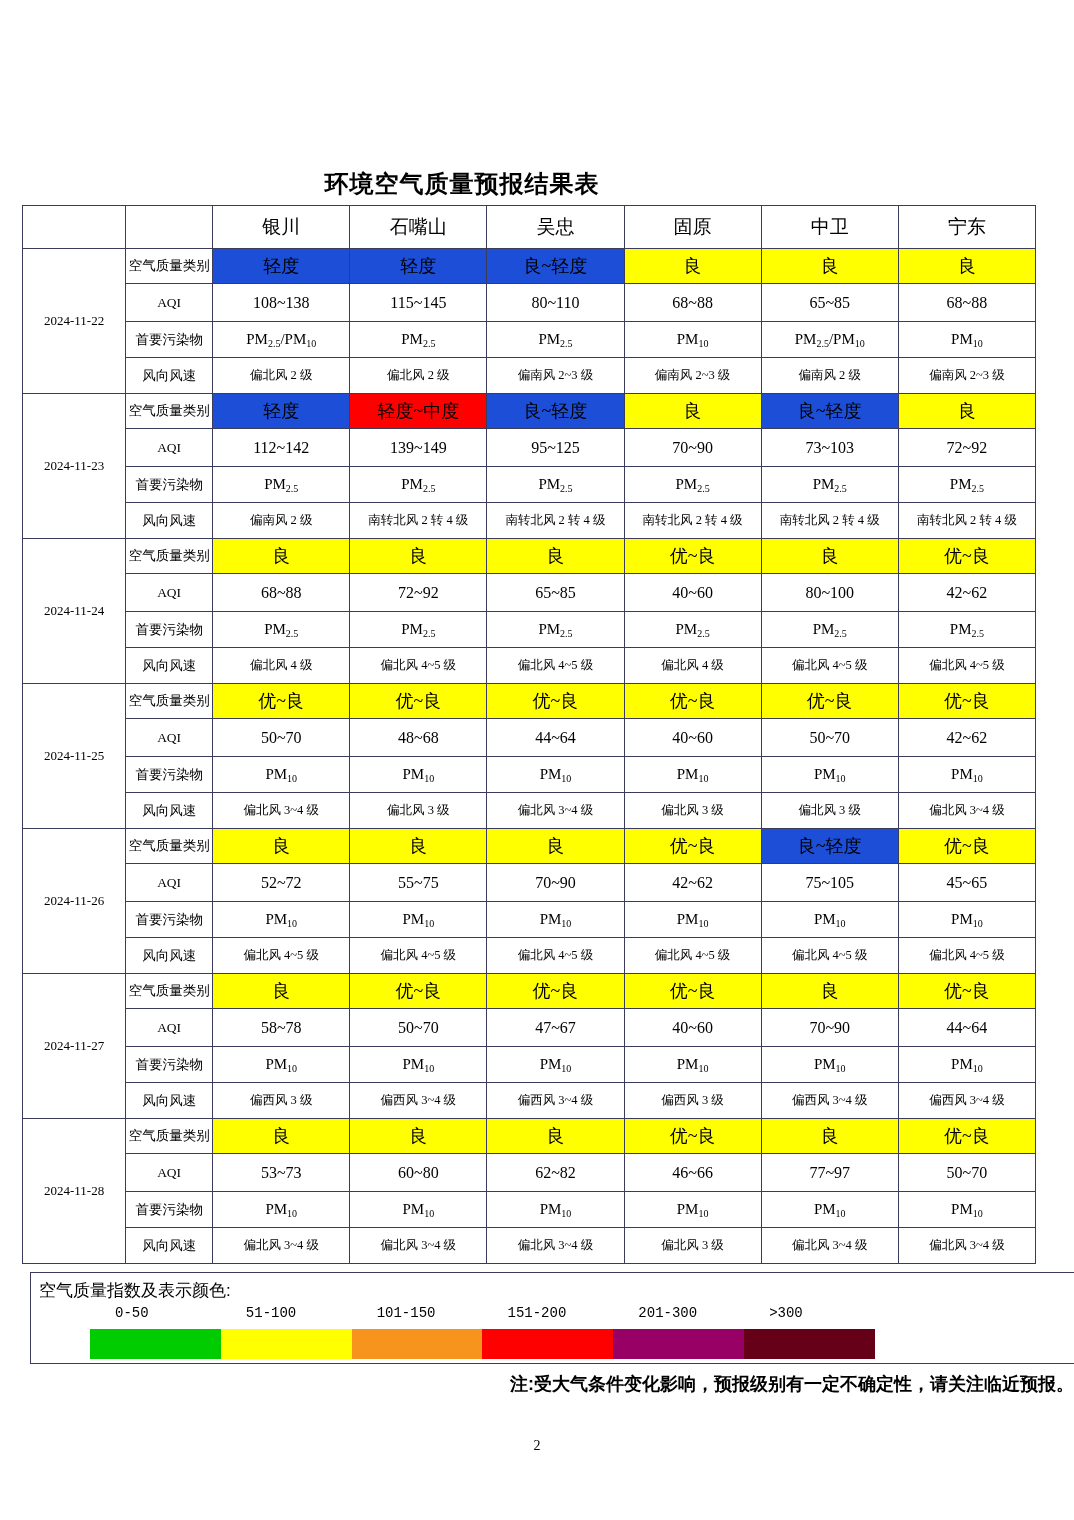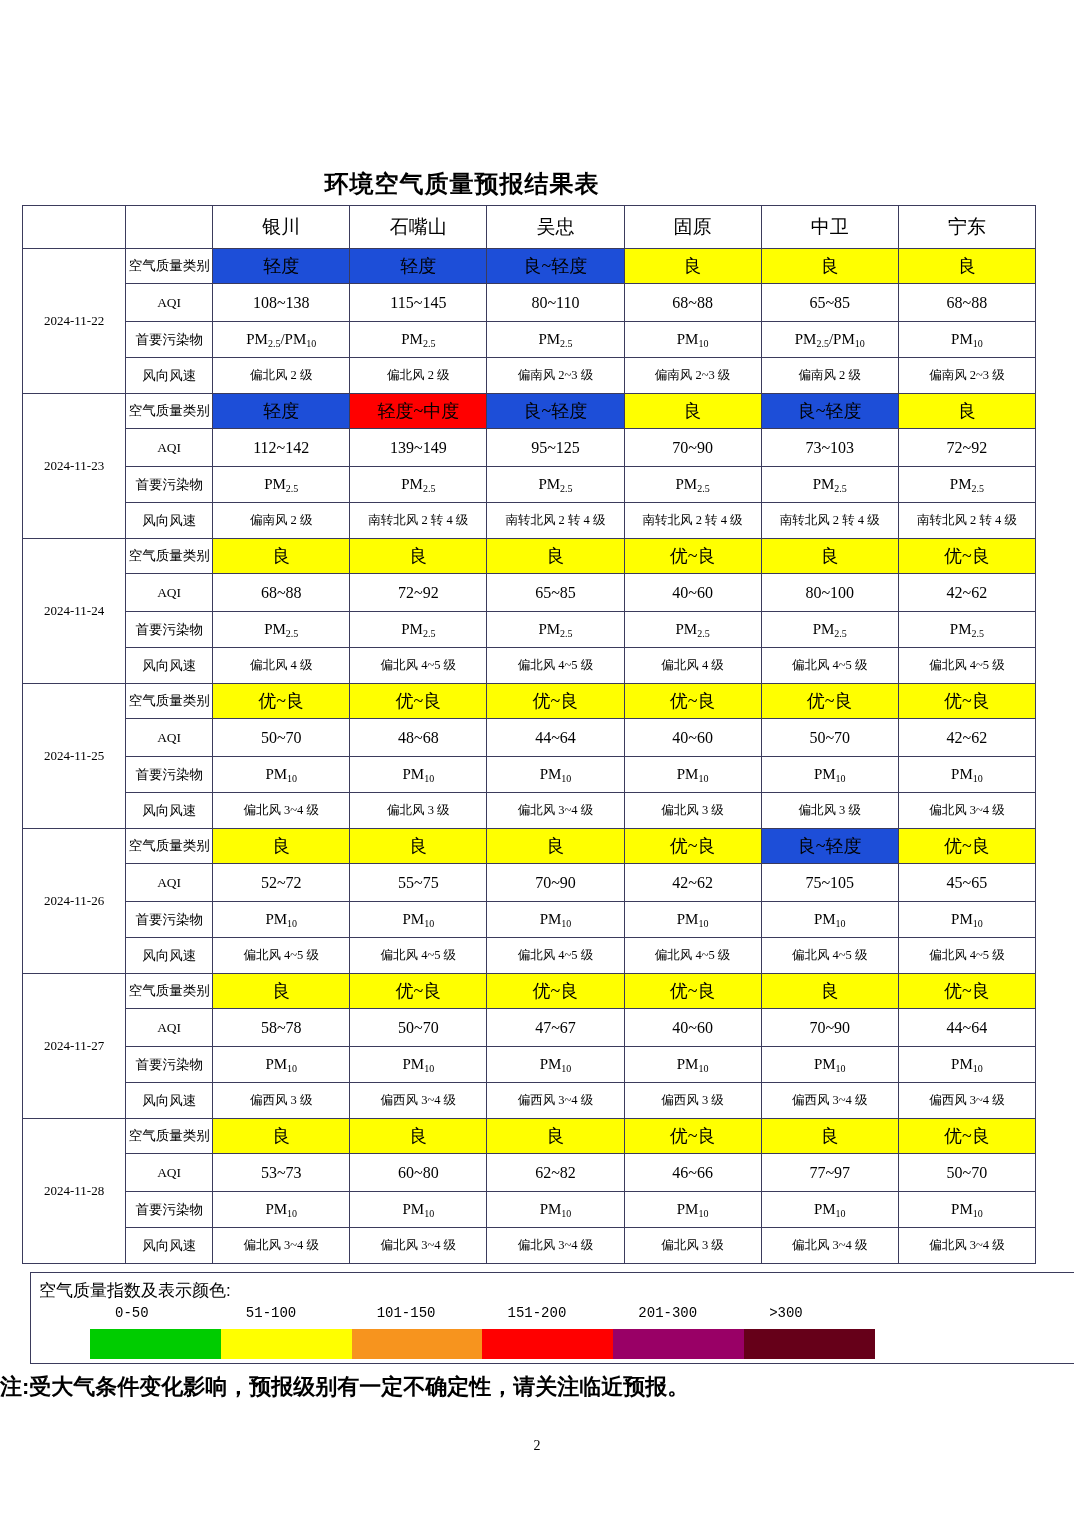--- a/index.html
+++ b/index.html
@@ -136,22 +136,22 @@
     height: 30px;
     display: flex;
   }
   .legend-bar div { flex: 1 1 0; height: 100%; }
 
   .note {
     position: absolute;
     top: 1372px;
     left: 0;
     width: 1074px;
-    text-align: left;
-    font-size: 22px;
+    text-align: right;
+    font-size: 18px;
     font-weight: bold;
     font-family: "Liberation Sans", "DejaVu Sans", sans-serif;
   }
   .page-num {
     position: absolute;
     top: 1438px;
     left: 0;
     width: 1074px;
     text-align: center;
     font-size: 14px;

